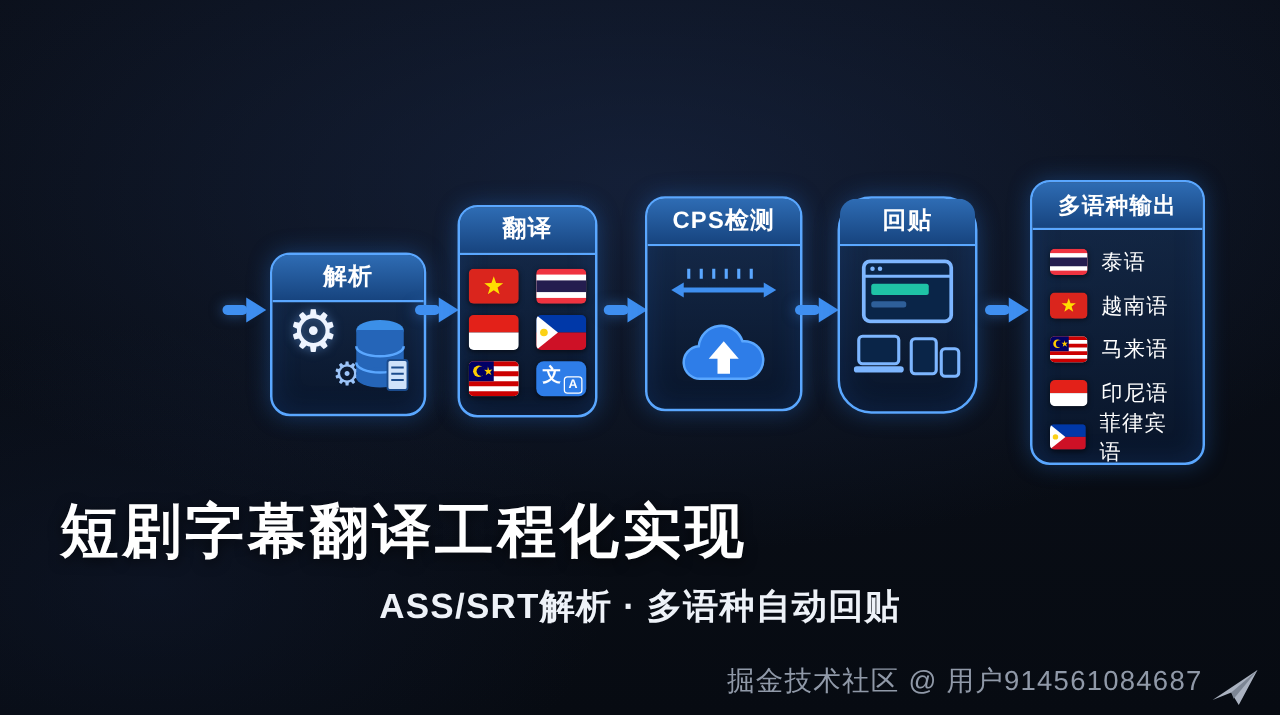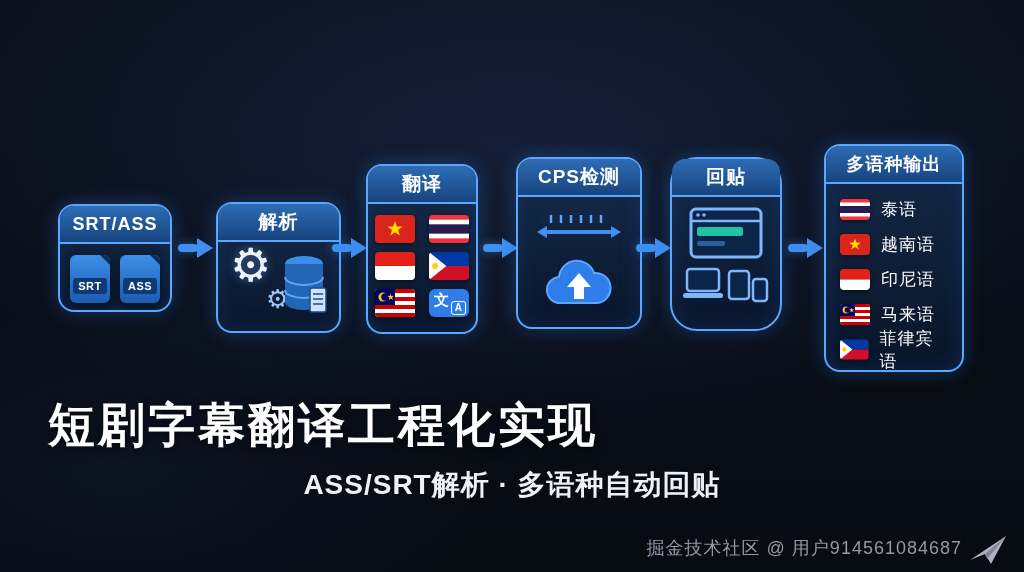--- a/index.html
+++ b/index.html
@@ -55,39 +55,28 @@
   .lang-list{padding:8px 14px 0 14px;}
   .lang-row{display:flex;align-items:center;gap:11px;height:35px;}
   .lang-name{color:#fff;font-size:17px;letter-spacing:1px;}
   
   .main-title{position:absolute;top:394px;left:0;width:100%;color:#ffffff;
     font-size:47px;font-weight:800;letter-spacing:3px;text-shadow:0 2px 10px rgba(0,0,0,.6);margin-left:48px;}
   .sub-title{position:absolute;top:466px;left:0;width:100%;text-align:center;color:#eef2f8;
     font-size:28px;letter-spacing:1px;font-weight:bold;}
   
   .watermark{position:absolute;right:16px;bottom:12px;display:flex;align-items:flex-end;gap:8px;}
-  .watermark-text{color:#9099a8;font-size:18px;letter-spacing:1px;}
+  .watermark-text{color:#9099a8;font-size:22px;letter-spacing:1px;}
   .plane{transform:translateY(6px);}
 </style>
 </head>
 <body>
 
 <div class="stage">
 
-  <div class="node" style="left:58px;top:204px;width:114px;height:108px;">
-    <div class="node-header" style="font-size:18px;">SRT/ASS</div>
-    <div class="node-body files">
-      <div class="file-icon">
-        <span class="file-label">SRT</span>
-      </div>
-      <div class="file-icon">
-        <span class="file-label">ASS</span>
-      </div>
-    </div>
-  </div>
 
   <div class="arrow" style="left:178px;width:20px;"></div>
 
   <div class="node" style="left:216px;top:202px;width:125px;height:131px;">
     <div class="node-header">解析</div>
     <div class="node-body parse-body">
       <span class="gear gear-big">⚙</span>
       <span class="gear gear-small">⚙</span>
       <svg class="db-svg" width="46" height="64" viewBox="0 0 46 64">
         <ellipse cx="21" cy="10" rx="19" ry="8" fill="#3b8fe8"></ellipse>
@@ -212,43 +201,43 @@
       </div>
       <div class="lang-row">
         <svg class="flag flag-sm" viewBox="0 0 30 21">
           <rect width="30" height="21" fill="#da251d"></rect>
           <polygon points="15,4.5 16.41,8.56 20.71,8.65 17.28,11.24 18.53,15.35 15,12.9 11.47,15.35 12.72,11.24 9.29,8.65 13.59,8.56" fill="#ffde00"></polygon>
         </svg>
         <span class="lang-name">越南语</span>
       </div>
       <div class="lang-row">
         <svg class="flag flag-sm" viewBox="0 0 30 21">
-          <rect width="30" height="10.5" fill="#e32119"></rect>
-          <rect y="10.5" width="30" height="10.5" fill="#ffffff"></rect>
-        </svg>
-        <span class="lang-name">印尼语</span>
-      </div>
-      <div class="lang-row">
-        <svg class="flag flag-sm" viewBox="0 0 30 21">
           <rect width="30" height="21" fill="#ffffff"></rect>
           <g fill="#cc0001">
             <rect y="0" width="30" height="3"></rect>
               <rect y="6" width="30" height="3"></rect>
             <rect y="12" width="30" height="3"></rect>
               <rect y="18" width="30" height="3"></rect>
           </g>
           <rect width="15" height="12" fill="#010066"></rect>
           <circle cx="6" cy="6" r="3.4" fill="#ffcc00"></circle>
           <circle cx="7.5" cy="6" r="2.8" fill="#010066"></circle>
           <polygon points="11.5,3.2 12.2,5.2 14.2,5 12.8,6.4 13.6,8.3 11.8,7.2 10.2,8.4 10.7,6.4 9.2,5.1 11.2,5.2" fill="#ffcc00"></polygon>
         </svg>
         <span class="lang-name">马来语</span>
       </div>
       <div class="lang-row">
         <svg class="flag flag-sm" viewBox="0 0 30 21">
+          <rect width="30" height="10.5" fill="#e32119"></rect>
+          <rect y="10.5" width="30" height="10.5" fill="#ffffff"></rect>
+        </svg>
+        <span class="lang-name">印尼语</span>
+      </div>
+      <div class="lang-row">
+        <svg class="flag flag-sm" viewBox="0 0 30 21">
           <rect width="30" height="10.5" fill="#0038a8"></rect>
           <rect y="10.5" width="30" height="10.5" fill="#ce1126"></rect>
           <polygon points="0,0 13,10.5 0,21" fill="#ffffff"></polygon>
           <circle cx="4.6" cy="10.5" r="2.3" fill="#fcd116"></circle>
         </svg>
         <span class="lang-name">菲律宾语</span>
       </div>
     </div>
   </div>
 

